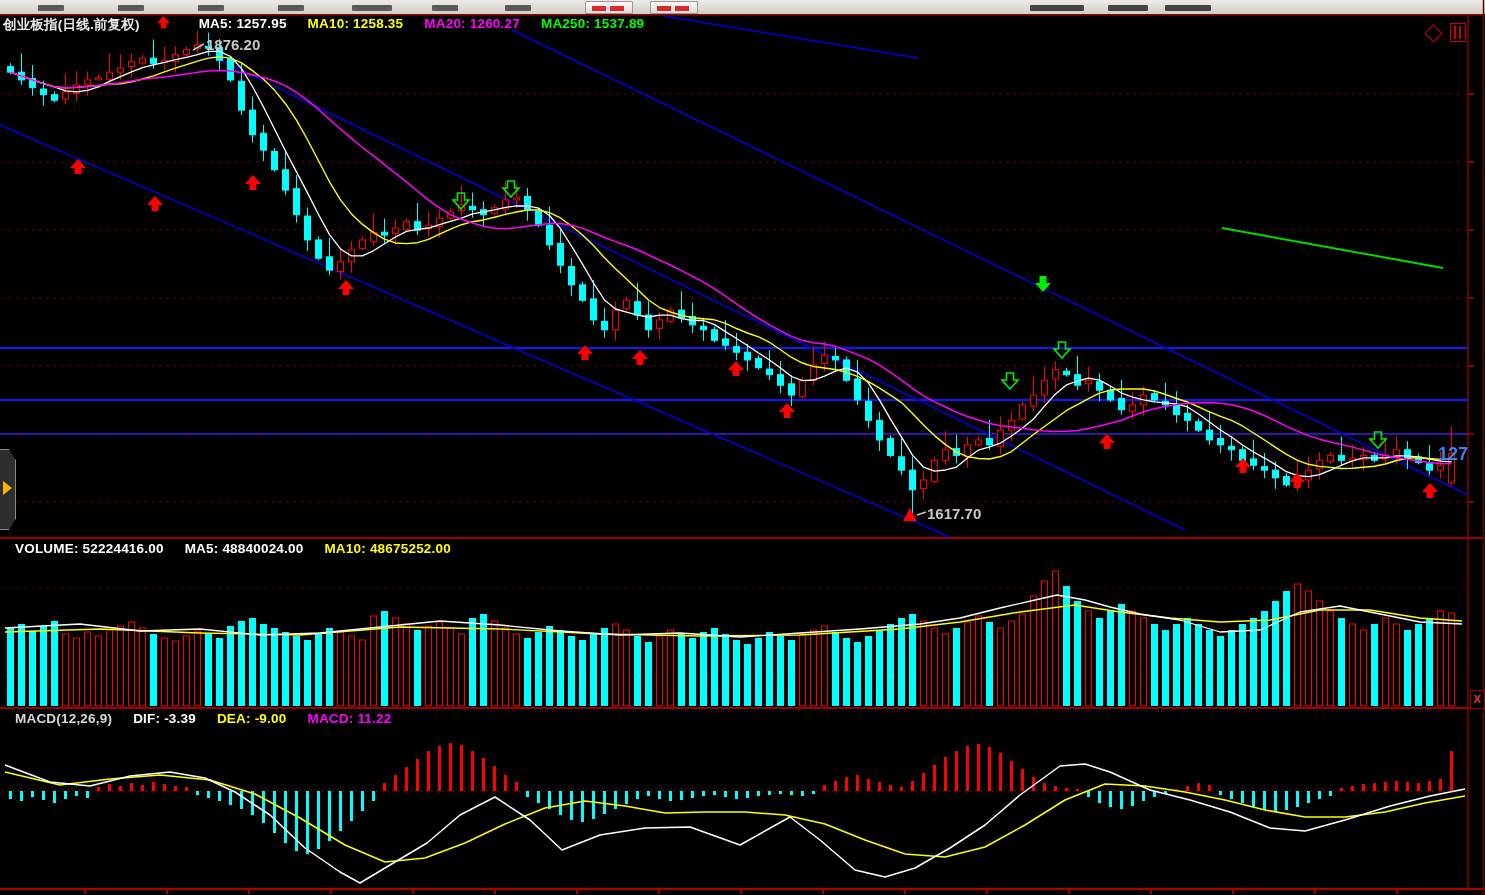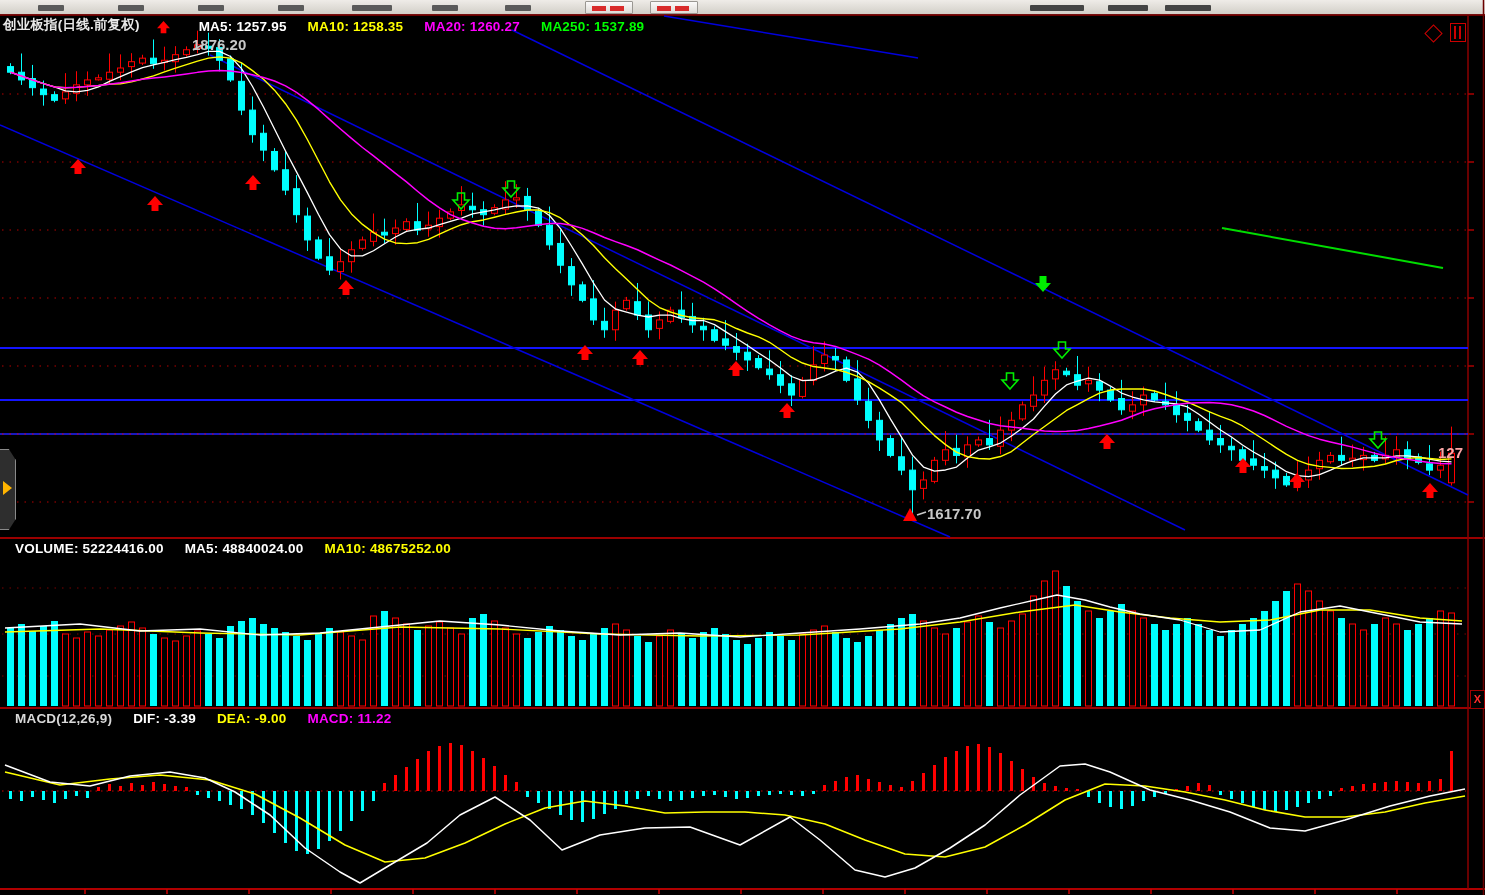--- a/index.html
+++ b/index.html
@@ -8,31 +8,31 @@
   
   #toolbar{position:absolute;left:0;top:0;width:1485px;height:14px;
     background:linear-gradient(#efece8,#d2cfc8);border-bottom:1px solid #3c3c3c;}
   .menu-frag{position:absolute;top:5px;height:6px;background:#5a5a5a;border-radius:1px;}
   .tb-btn{position:absolute;top:1px;height:11px;width:46px;background:linear-gradient(#fbfafa,#dedbd6);
     border:1px solid #9a9792;border-radius:1px;}
   .tb-btn .red-frag{position:absolute;top:4px;height:5px;background:#d92b2b;}
   
   svg#chart-canvas{position:absolute;left:0;top:0;}
   
-  .panel-header{position:absolute;display:flex;gap:17px;align-items:flex-end;white-space:nowrap;
+  .panel-header{position:absolute;display:flex;gap:17px;align-items:flex-start;white-space:nowrap;
     font-size:13.5px;font-weight:bold;letter-spacing:.2px;}
   .legend-item{display:inline-block;padding-left:12px;}
   #main-header{left:3px;top:16px;}
   #vol-header{left:3px;top:541px;}
   #macd-header{left:3px;top:711px;}
   .chart-title{color:#e8e8e8;}
   .buy-arrow-glyph{display:inline-block;width:13px;height:13px;}
   
   .price-label{position:absolute;color:#c8c8c8;font-size:15px;font-weight:bold;}
-  #last-price-label{left:1438px;top:444px;width:31px;overflow:hidden;color:#fca5a5;font-size:15px;}
+  #last-price-label{left:1438px;top:444px;width:31px;overflow:hidden;color:#3b82f6;font-size:18px;}
   
   #diamond-icon{position:absolute;left:1427px;top:27px;width:11px;height:11px;
     border:1.5px solid #cc0000;transform:rotate(45deg);}
   #window-icon{position:absolute;left:1450px;top:23px;width:14px;height:17px;border:1.5px solid #cc0000;}
   #window-icon i{position:absolute;top:2px;bottom:2px;width:1.5px;background:#cc0000;}
   
   #macd-close{position:absolute;left:1470px;top:690px;width:13px;height:17px;border:1px solid #a00000;
     color:#ff2a2a;font-size:11px;font-weight:bold;text-align:center;line-height:16px;background:#000;}
   
   #left-tab{position:absolute;left:0;top:449px;width:15px;height:79px;background:#2e2e2e;
@@ -686,21 +686,21 @@
   </div>
 
   <div id="vol-header" class="panel-header">
     <span id="vol-legend"><span class="legend-item" style="color: rgb(255, 255, 255); margin-right: 9px;">VOLUME: 52224416.00</span><span class="legend-item" style="color: rgb(255, 255, 255); margin-right: 9px;">MA5: 48840024.00</span><span class="legend-item" style="color: rgb(255, 255, 0); margin-right: 9px;">MA10: 48675252.00</span></span>
   </div>
 
   <div id="macd-header" class="panel-header">
     <span id="macd-legend"><span class="legend-item" style="color: rgb(216, 216, 216); margin-right: 9px;">MACD(12,26,9)</span><span class="legend-item" style="color: rgb(255, 255, 255); margin-right: 9px;">DIF: -3.39</span><span class="legend-item" style="color: rgb(255, 255, 0); margin-right: 9px;">DEA: -9.00</span><span class="legend-item" style="color: rgb(255, 0, 255); margin-right: 9px;">MACD: 11.22</span></span>
   </div>
 
-  <div class="price-label" style="left:192px;top:36px">1876.20</div>
+  <div class="price-label" style="left:206px;top:36px">1876.20</div>
   <div class="price-label" style="left:927px;top:505px">1617.70</div>
   <div class="price-label" id="last-price-label">127</div>
 
   <div id="diamond-icon"></div>
   <div id="window-icon">
     <i style="left:3px"></i>
       <i style="left:8px"></i>
   </div>
 
   <div id="macd-close">X</div>

